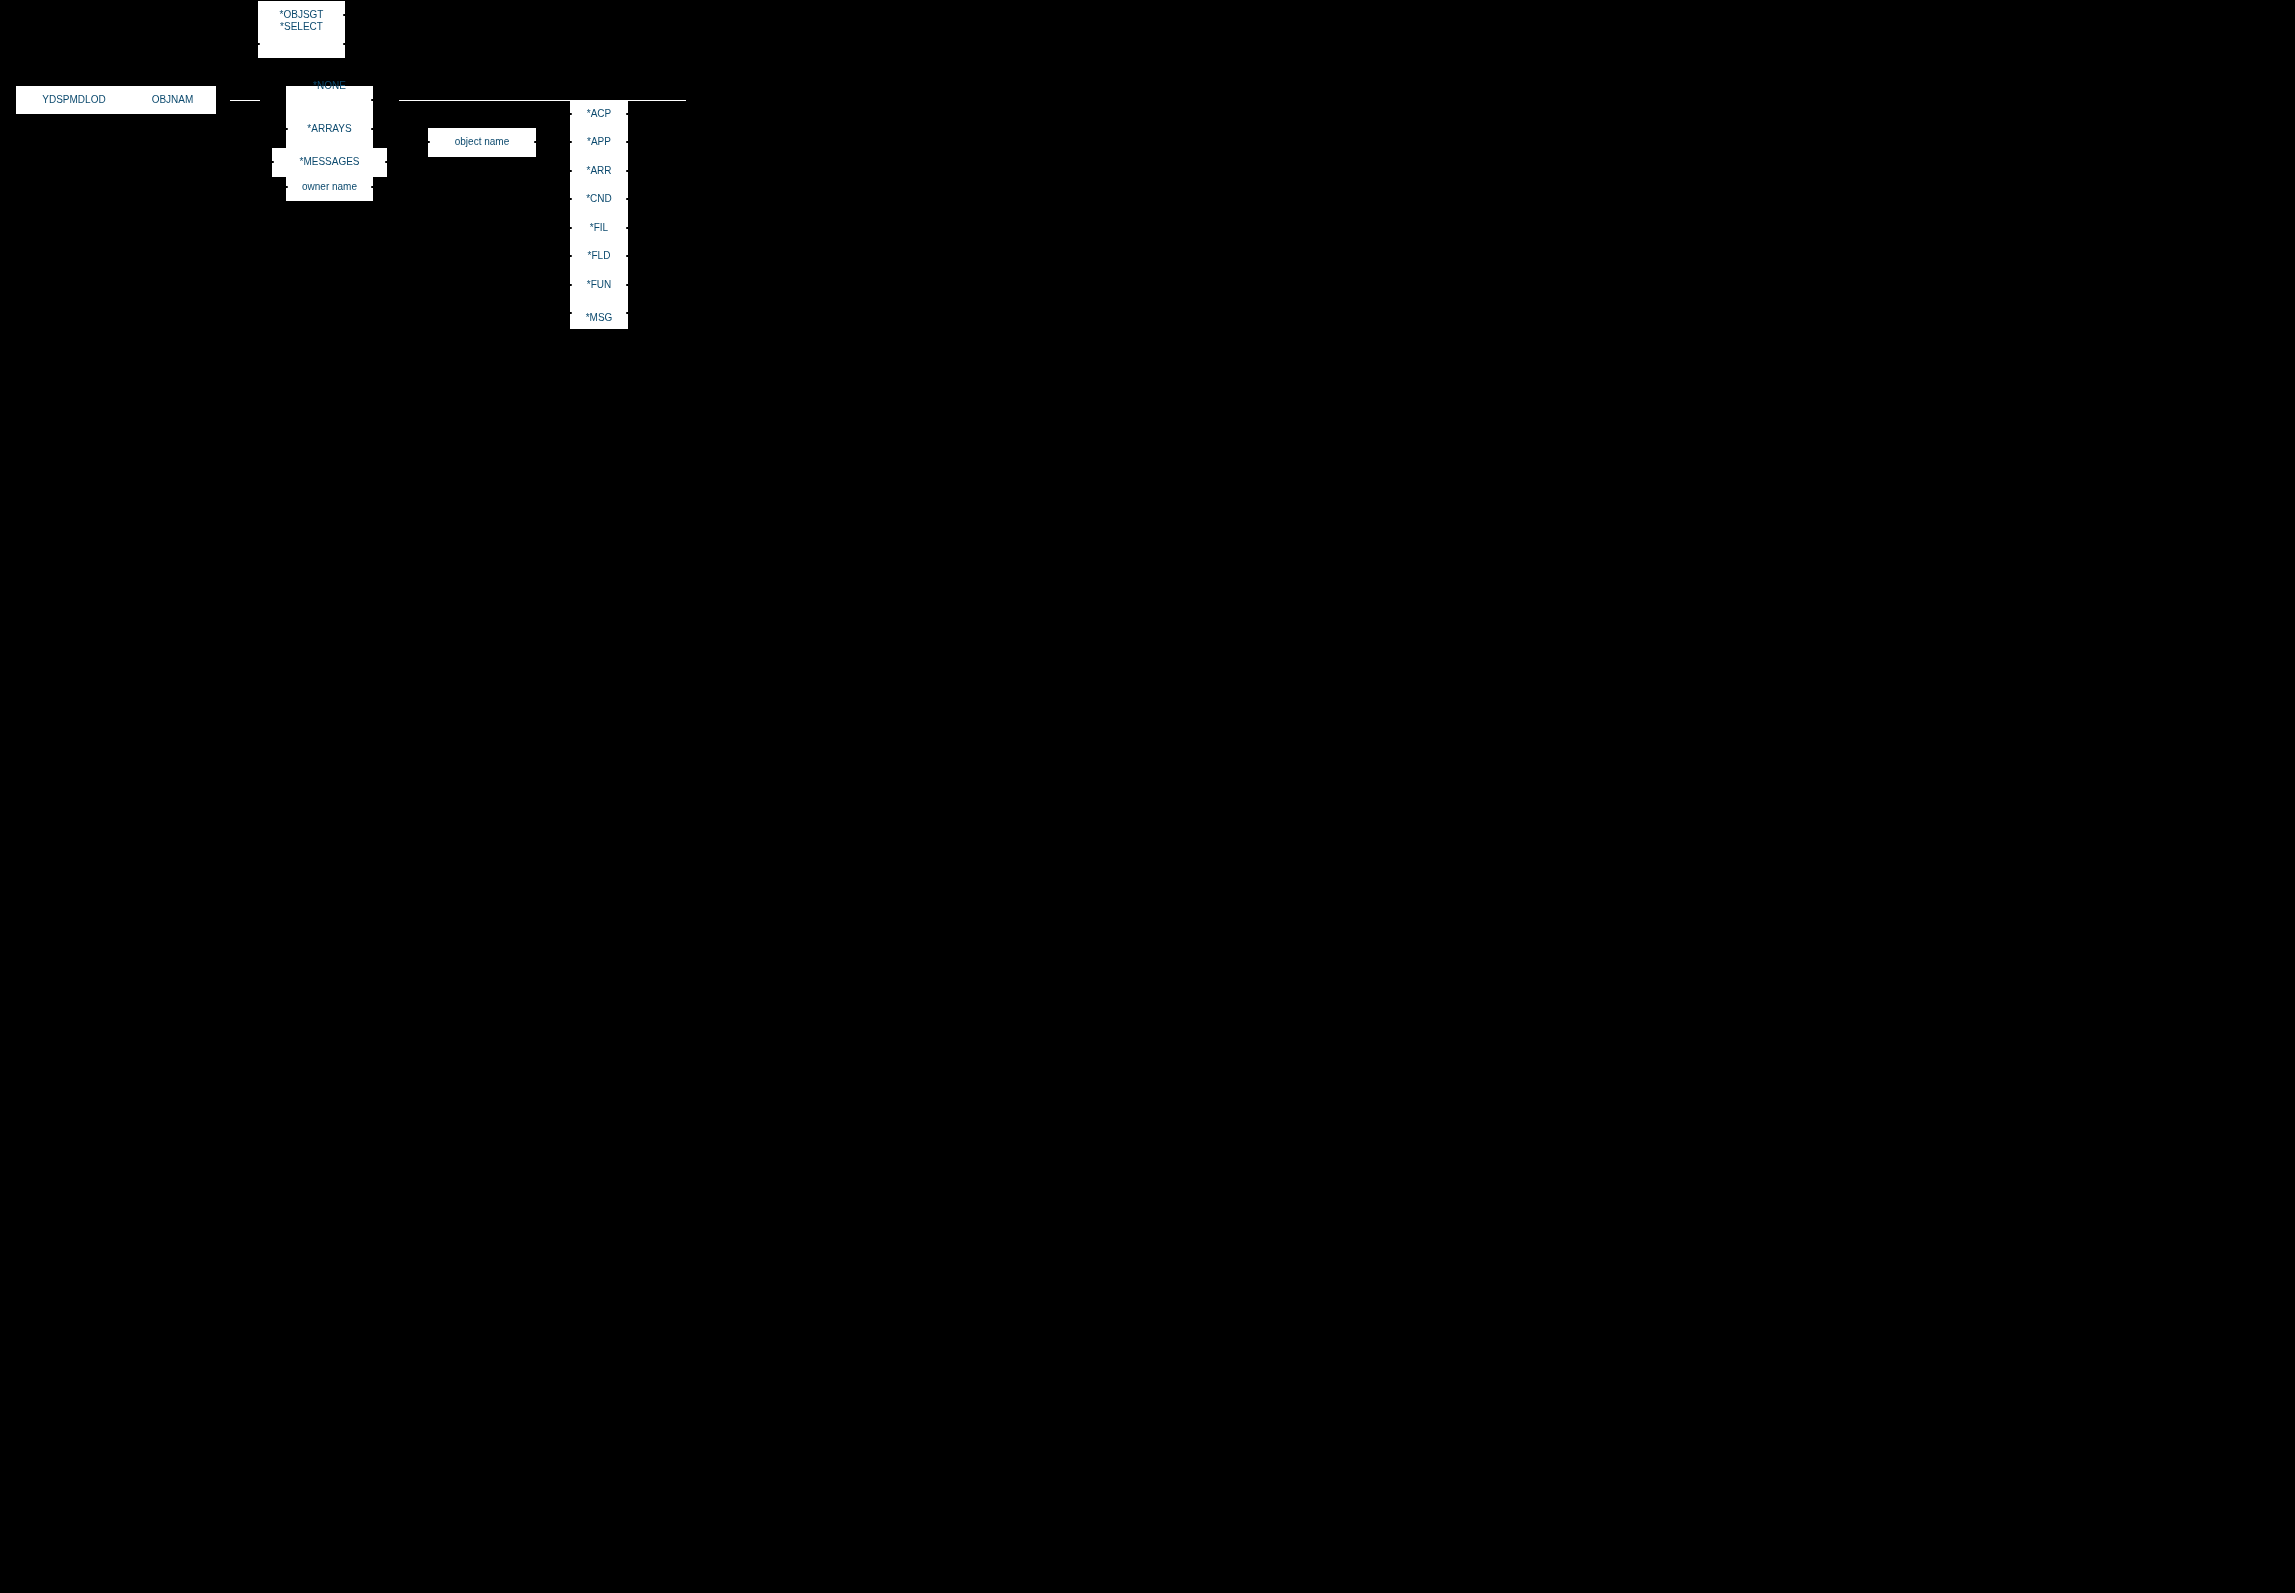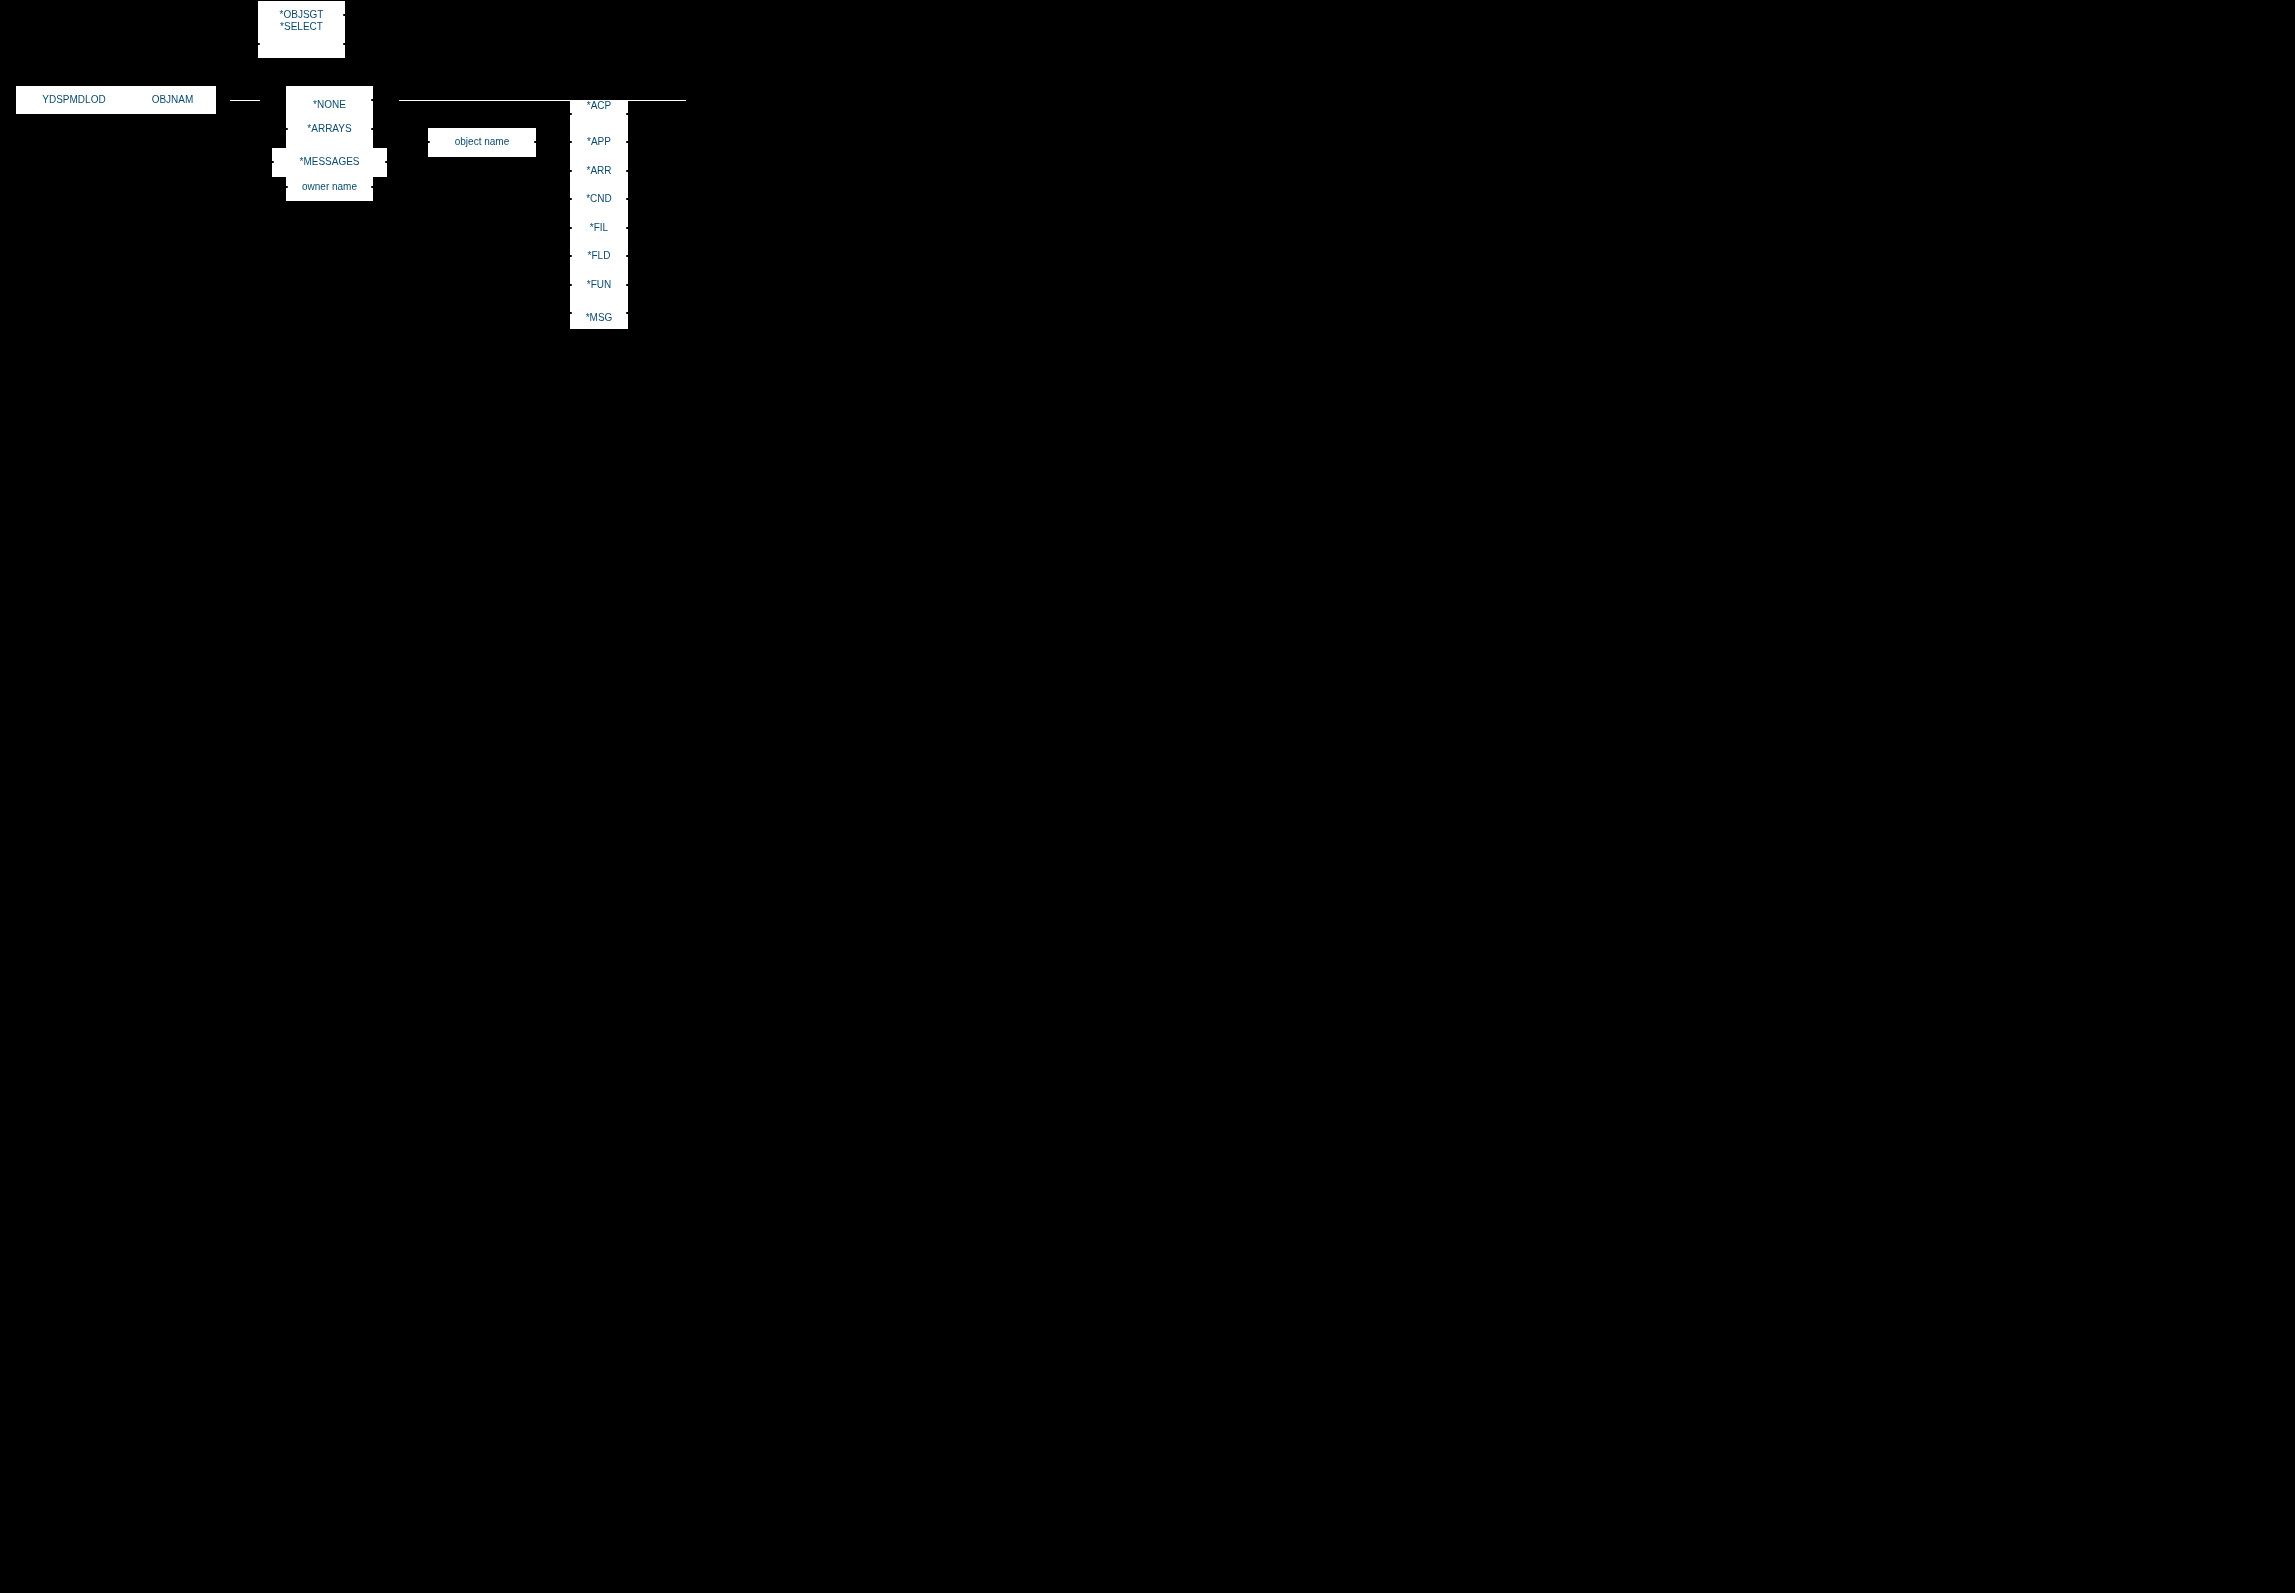--- a/index.html
+++ b/index.html
@@ -73,21 +73,21 @@
 
   <div class="box top-group">
     <span class="lbl" style="top:14.2px">*OBJSGT</span>
     <span class="lbl" style="top:26px">*SELECT</span>
     <span class="tick r" style="top:14.2px"></span>
     <span class="tick l" style="top:43px"></span>
     <span class="tick r" style="top:43px"></span>
   </div>
 
   <div class="box mid-narrow">
-    <span class="lbl" style="top:19px">*NONE</span>
+    <span class="lbl" style="top:0">*NONE</span>
     <span class="lbl" style="top:43px">*ARRAYS</span>
     <span class="lbl" style="top:101px">owner name</span>
     <span class="tick r" style="top:14.2px"></span>
     <span class="tick l" style="top:43px"></span>
     <span class="tick r" style="top:43px"></span>
     <span class="tick l" style="top:101px"></span>
     <span class="tick r" style="top:101px"></span>
   </div>
   <div class="box mid-wide">
     <span class="lbl" style="top:13.8px">*MESSAGES</span>
@@ -95,21 +95,21 @@
     <span class="tick r" style="top:13.8px"></span>
   </div>
 
   <div class="box object-box">
     <span class="lbl vcenter">object name</span>
     <span class="tick l" style="top:14.2px"></span>
     <span class="tick r" style="top:14.2px"></span>
   </div>
 
   <div class="box right-column">
-    <span class="lbl" style="top:5px">*ACP</span>
+    <span class="lbl" style="top:13px">*ACP</span>
     <span class="lbl" style="top:41px">*APP</span>
     <span class="lbl" style="top:70px">*ARR</span>
     <span class="lbl" style="top:98px">*CND</span>
     <span class="lbl" style="top:127px">*FIL</span>
     <span class="lbl" style="top:155px">*FLD</span>
     <span class="lbl" style="top:184px">*FUN</span>
     <span class="lbl" style="top:217px">*MSG</span>
     <span class="tick l" style="top:13px"></span>
     <span class="tick r" style="top:13px"></span>
     <span class="tick l" style="top:41px"></span>

